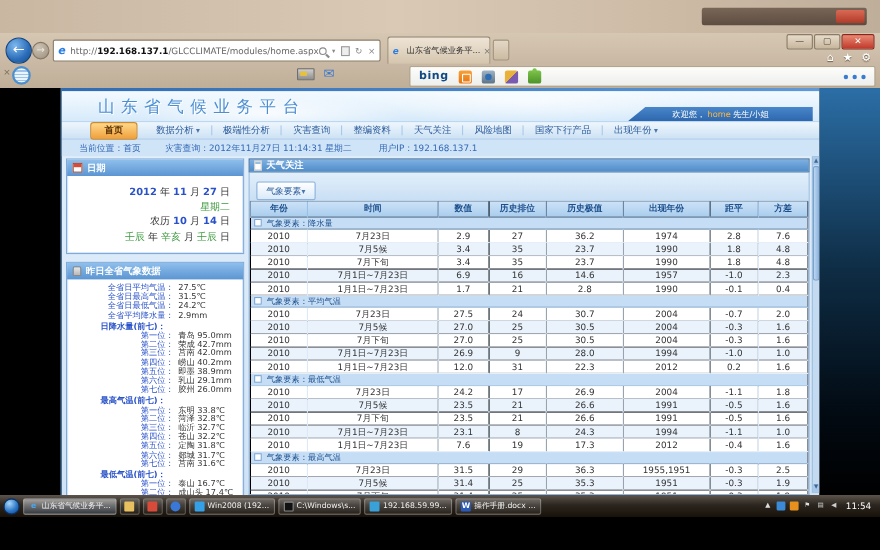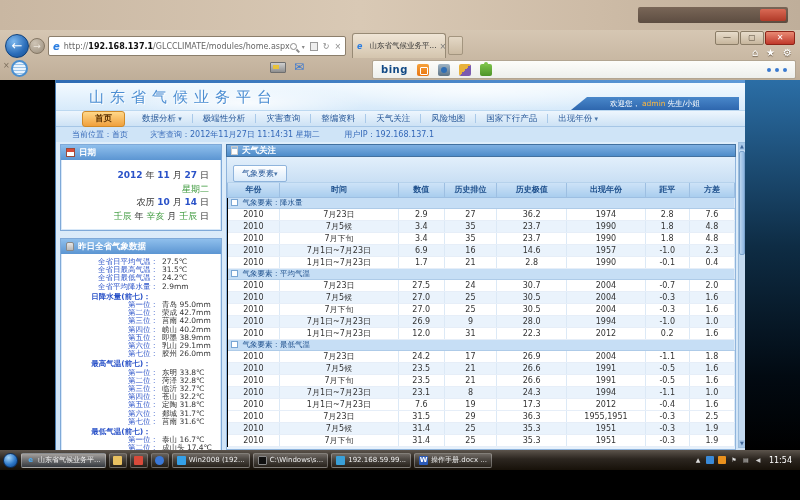--- a/index.html
+++ b/index.html
@@ -210,21 +210,21 @@
     </div>
   </div>
 
   <div class="page">
     <div class="page-topline"></div>
 
     <div class="ph">
       <div class="ph-title">山东省气候业务平台</div>
       <div class="ribbon">
         <span>欢迎您，</span>
-          <span class="user">admin</span>
+          <span class="user">home</span>
           <span> 先生/小姐</span>
       </div>
     </div>
 
     <div class="nav" id="nav">
         <span class="nav-item active">首页</span>
         <span class="nav-item has-arrow">数据分析</span>
         <span class="nav-sep"></span>
         <span class="nav-item">极端性分析</span>
         <span class="nav-sep"></span>
@@ -545,20 +545,23 @@
                 <tr class="odd">
                   <td>2010</td>
                   <td>1月1日~7月23日</td>
                   <td>7.6</td>
                   <td>19</td>
                   <td>17.3</td>
                   <td>2012</td>
                   <td>-0.4</td>
                   <td>1.6</td>
                 </tr>
+                <tr class="grp">
+                  <td colspan="8"><span class="expander"></span>气象要素：最高气温</td>
+                </tr>
                 <tr class="odd">
                   <td>2010</td>
                   <td>7月23日</td>
                   <td>31.5</td>
                   <td>29</td>
                   <td>36.3</td>
                   <td>1955,1951</td>
                   <td>-0.3</td>
                   <td>2.5</td>
                 </tr>

